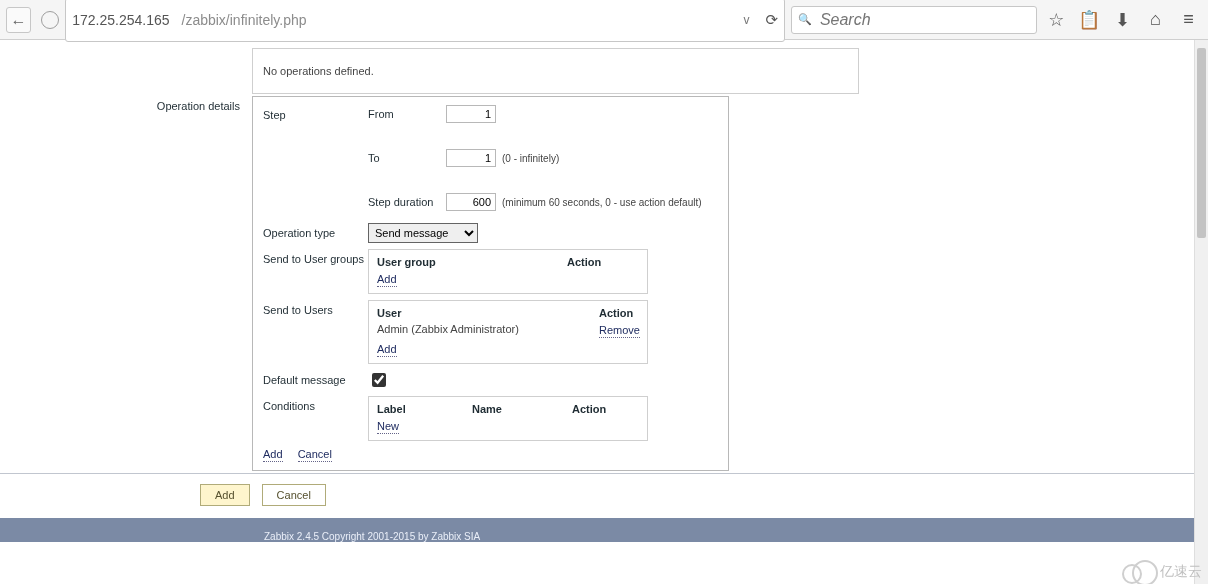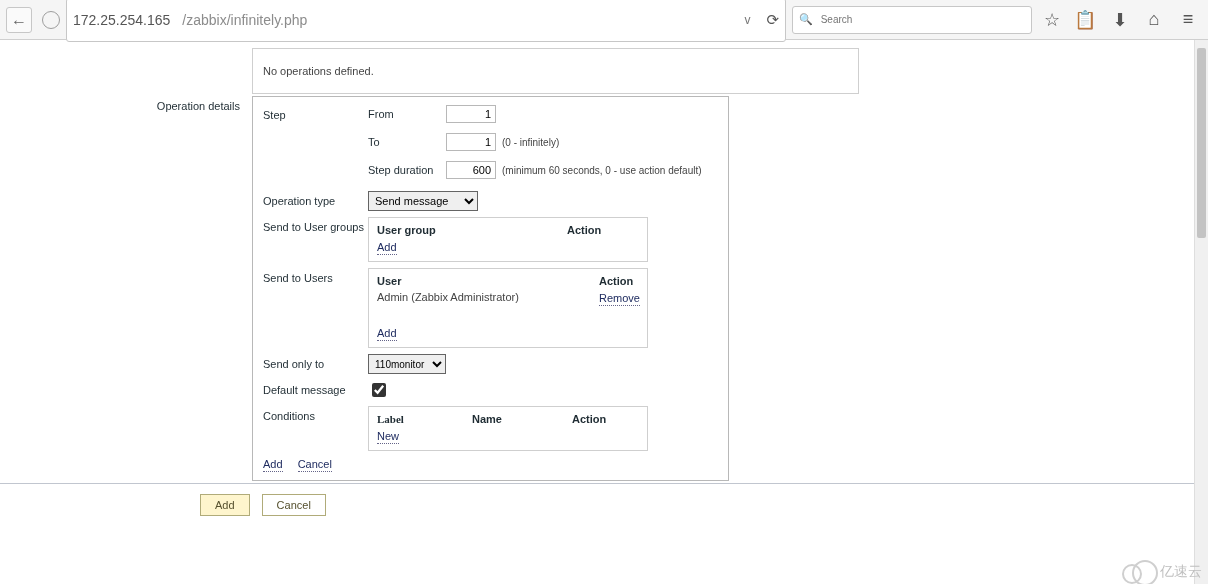--- a/index.html
+++ b/index.html
@@ -51,21 +51,22 @@
     flex: 1;
     height: 28px;
     background: #fff;
     border: 1px solid #c7c7c7;
     border-radius: 3px;
     display: flex; align-items: center;
     padding: 0 6px;
     gap: 6px;
   }
   .chrome .searchbar input {
-    border: none; outline: none; flex: 1; font-size: 10px; color: #666;
+    border: none; outline: none; flex: 1; font-size: 16px; color: #666;
+    font-style: italic;
   }
   .chrome .tb-icon {
     width: 28px; height: 28px;
     display: flex; align-items: center; justify-content: center;
     color: #555; font-size: 18px; cursor: pointer;
   }
 
   
   .page-wrap {
     height: 504px; 
@@ -114,21 +115,21 @@
   }
   .op-sublabel {
     width: 105px;
     padding-top: 4px;
     color: #1f2c33;
   }
   .op-subcontent {
     flex: 1;
     display: flex;
     flex-direction: column;
-    gap: 4px;
+    gap: 20px;
   }
   .step-line {
     display: flex;
     align-items: center;
     gap: 6px;
     margin-bottom: 6px;
   }
   .step-line label {
     width: 72px;
   }
@@ -162,31 +163,31 @@
   .inner-table .thead {
     display: flex;
     font-weight: bold;
     margin-bottom: 4px;
   }
   .inner-table .col-a { flex: 0 0 190px; }
   .inner-table .col-b { flex: 1; }
   .inner-table .datarow {
     display: flex;
     color: #444;
-    margin-bottom: 20px;
+    margin-bottom: 4px;
   }
   .link {
     color: #1f2c60;
     border-bottom: 1px dotted #646489;
     cursor: pointer;
     display: inline-block;
     line-height: 14px;
   }
 
-  .inner-table.conditions .col-lbl { flex: 0 0 95px; font-family: Liberation Serif, serif; }
+  .inner-table.conditions .col-lbl { flex: 0 0 95px; }
   .inner-table.conditions .col-nm  { flex: 0 0 100px; }
   .inner-table.conditions .col-act { flex: 1; }
 
   .default-msg-check {
     width: 14px; height: 14px; accent-color: #333;
   }
 
   .box-footer {
     margin-top: 6px;
   }
@@ -346,28 +347,20 @@
               </div>
               <div class="datarow">
                 <span style="flex:0 0 222px">Admin (Zabbix Administrator)</span>
                 <span class="link">Remove</span>
               </div>
               <span class="link">Add</span>
             </div>
           </div>
         </div>
 
-        <div class="op-subrow">
-          <div class="op-sublabel">Send only to</div>
-          <div class="op-subcontent">
-            <select class="zselect narrow">
-              <option selected="">110monitor</option>
-            </select>
-          </div>
-        </div>
 
         <div class="op-subrow">
           <div class="op-sublabel">Default message</div>
           <div class="op-subcontent">
             <input type="checkbox" class="default-msg-check" checked="" style="">
           </div>
         </div>
 
         <div class="op-subrow">
           <div class="op-sublabel">Conditions</div>
@@ -389,20 +382,23 @@
         </div>
 
       </div>
     </div>
 
     <div class="page-footer">
       <button class="zbtn primary">Add</button>
       <button class="zbtn">Cancel</button>
     </div>
 
+    <div class="zabbix-strip">
+      <span>Zabbix 2.4.5 Copyright 2001-2015 by Zabbix SIA</span>
+    </div>
 
   </div>
 </div>
 
 <div class="fake-scroll">
   <div class="thumb"></div>
 </div>
 
 <div class="watermark">
   <div class="cloud"></div>

